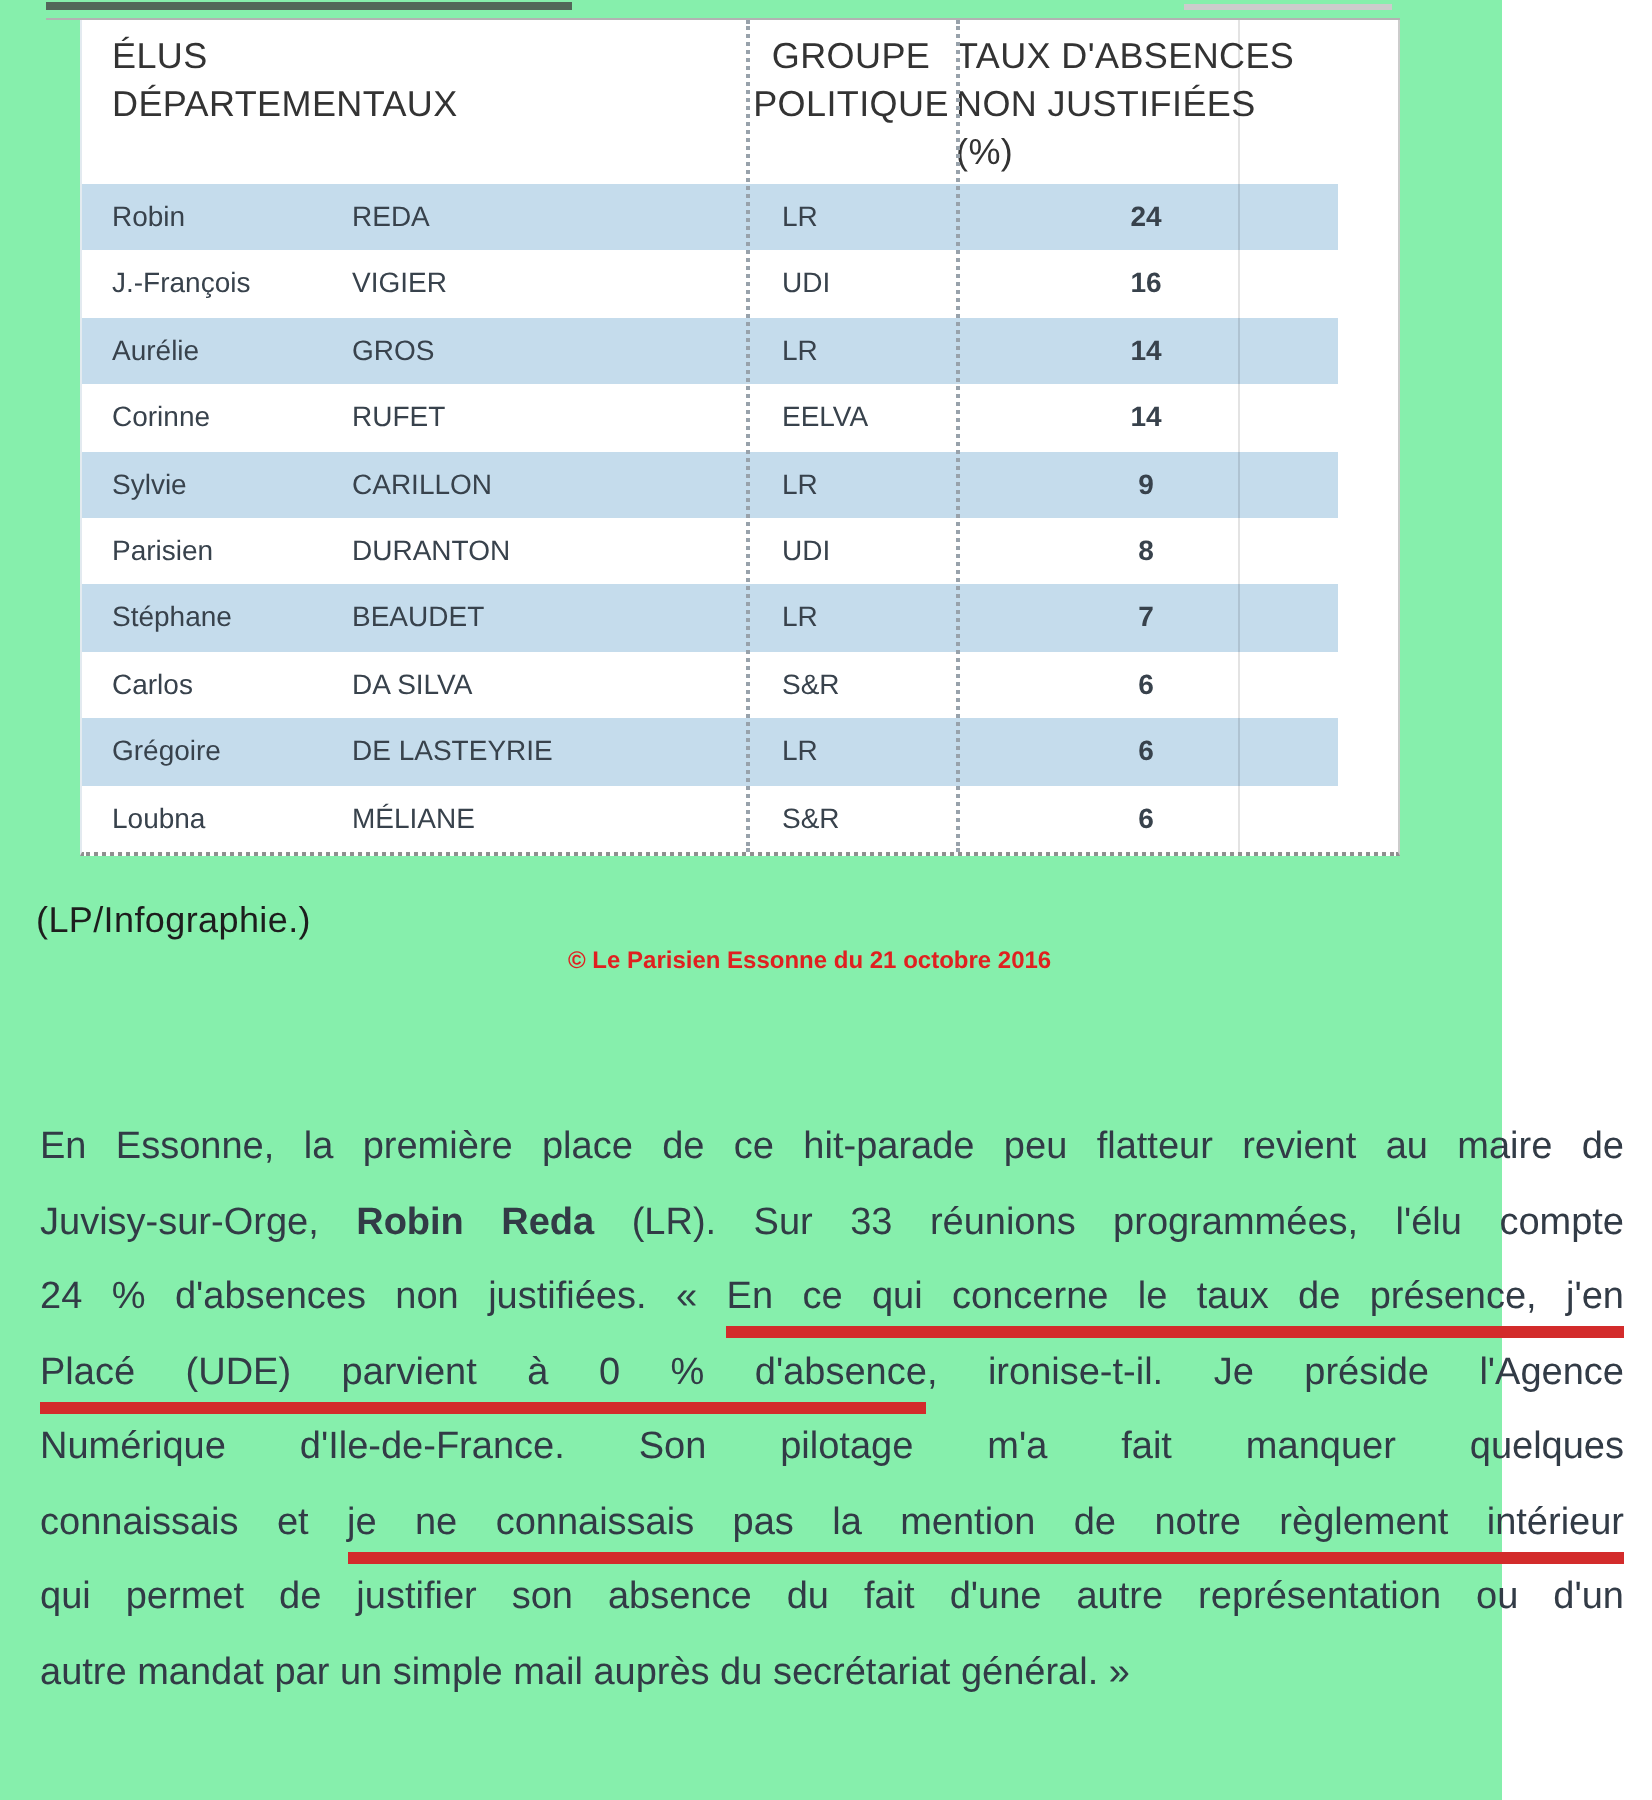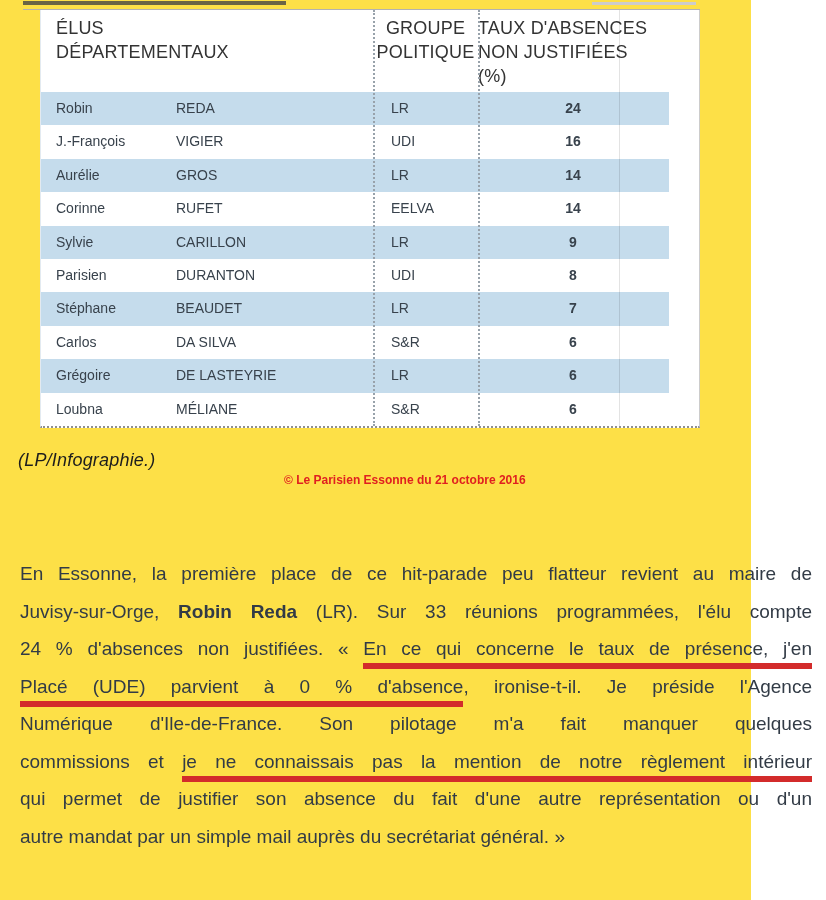--- a/index.html
+++ b/index.html
@@ -1,21 +1,21 @@
 <!DOCTYPE html>
 <html><head>
 <meta charset="utf-8">
 <style>
   * { margin:0; padding:0; box-sizing:border-box; }
   body {
     width:826px; height:900px; background:#ffffff;
     font-family:"Liberation Sans","DejaVu Sans",sans-serif;
     overflow:hidden;
   }
-  .page { position:relative; width:751px; height:900px; background:#fde047; }
+  .page { position:relative; width:751px; height:900px; background:#86efac; }
 
   
   .artifact-dark  { position:absolute; top:1px;  left:23px;  width:263px; height:4px; background:#454545; opacity:.8; }
   .artifact-light { position:absolute; top:2px;  left:592px; width:104px; height:3px; background:#cccccc; }
   .topline        { position:absolute; top:9px;  left:23px;  width:677px; height:1px; background:#b2b2b2; }
 
   
   .infotable {
     position:absolute; top:10px; left:40px; width:660px; height:418px;
     border-left:1px solid #e3eaf0; border-right:1px solid #cccccc;
@@ -38,21 +38,21 @@
   .trow span { position:absolute; top:0; line-height:33.4px; font-size:14px; color:#38424c; white-space:nowrap; }
   .cfirst { left:15px; }
   .clast  { left:135px; }
   .cgroup { left:350px; }
   .cvalue { left:437px; width:190px; text-align:center; font-weight:bold; font-size:20px; color:#14181c; }
 
   
   .credits { position:absolute; top:428px; left:0; width:826px; height:77px; }
   .lp-credit {
     position:absolute; left:18px; top:22px;
-    font-style:italic; font-size:18px; color:#1d1d1d; letter-spacing:.2px;
+    font-size:18px; color:#1d1d1d; letter-spacing:.2px;
   }
   .source-credit {
     position:absolute; left:284px; top:45px;
     font-weight:bold; font-size:12px; color:#e02020;
   }
 
   
   .article { position:absolute; top:555px; left:20px; width:792px; color:#323b46; }
   .aline {
     height:37.5px; line-height:37.5px; font-size:19px;
@@ -160,18 +160,18 @@
     <span class="lp-credit">(LP/Infographie.)</span>
     <span class="source-credit">© Le Parisien Essonne du 21 octobre 2016</span>
   </div>
 
   <div class="article">
     <div class="aline"><span>En Essonne, la première place de ce hit-parade peu flatteur revient au maire de</span></div>
     <div class="aline"><span>Juvisy-sur-Orge, </span><span class="b">Robin Reda</span><span> (LR). Sur 33 réunions programmées, l'élu compte</span></div>
     <div class="aline"><span>24 % d'absences non justifiées. « </span><span class="u">En ce qui concerne le taux de présence, j'en</span></div>
     <div class="aline"><span class="u">Placé (UDE) parvient à 0 % d'absence</span><span>, ironise-t-il. Je préside l'Agence</span></div>
     <div class="aline"><span>Numérique d'Ile-de-France. Son pilotage m'a fait manquer quelques</span></div>
-    <div class="aline"><span>commissions et </span><span class="u">je ne connaissais pas la mention de notre règlement intérieur</span></div>
+    <div class="aline"><span>connaissais et </span><span class="u">je ne connaissais pas la mention de notre règlement intérieur</span></div>
     <div class="aline"><span>qui permet de justifier son absence du fait d'une autre représentation ou d'un</span></div>
     <div class="aline last"><span>autre mandat par un simple mail auprès du secrétariat général. »</span></div>
   </div>
 
 </div>
 
 </body></html>

